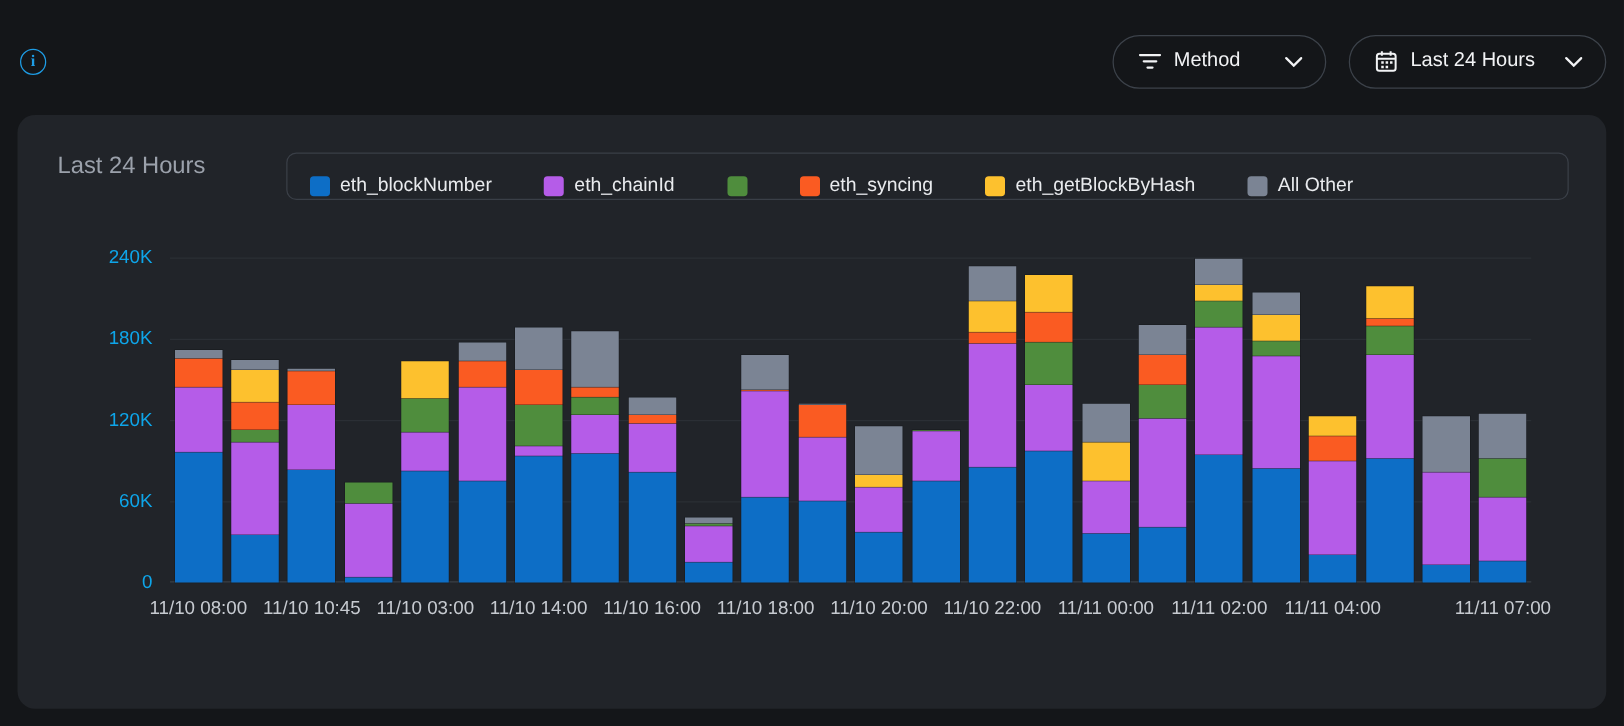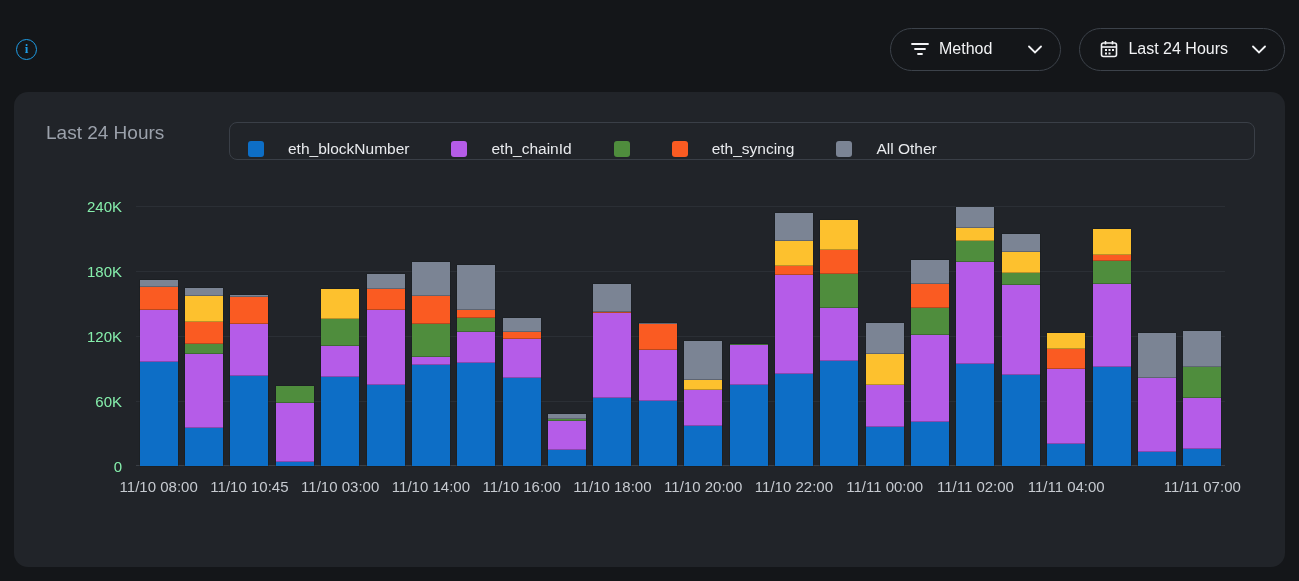--- a/index.html
+++ b/index.html
@@ -47,35 +47,35 @@
   .summary { width: 155px; flex: none; padding-left: 2px; }
   .period-label { color: #9ba1ab; font-size: 19px; }
   .total-value { color: #ffffff; font-size: 42px; font-weight: 500; margin-top: 8px; letter-spacing: .5px; }
 
   .legend-box {
     flex: 1; margin-left: 30px; height: 38px;
     border: 1px solid #3a3f47; border-radius: 8px;
     display: flex; align-items: center; gap: 42px;
     padding: 0 18px;
   }
-  .legend-item { display: flex; align-items: center; gap: 24px; white-space: nowrap; margin-top: 16px; }
+  .legend-item { display: flex; align-items: center; gap: 8px; white-space: nowrap; margin-top: 16px; }
   .legend-swatch { width: 16px; height: 16px; border-radius: 3px; flex: none; }
   .legend-label { color: #e9ebee; font-size: 15.5px; }
 
   
   .chart {
     position: relative; margin-top: 46px; height: 300px;
     padding-left: 92px; padding-right: 30px;
   }
   .plot { position: relative; height: 260px; }
   .gridline { position: absolute; left: 0; right: 0; height: 1px; background: #2b2f35; }
   .gridline.zero { background: #3a3f46; }
   .ytick {
     position: absolute; right: calc(100% + 14px); transform: translateY(-50%);
-    color: #86efac; font-size: 15px; white-space: nowrap;
+    color: #0ea5e9; font-size: 15px; white-space: nowrap;
   }
   .bars {
     position: absolute; inset: 0; display: flex; align-items: flex-end; z-index: 2;
   }
   .bar-slot { flex: 1; display: flex; justify-content: center; align-items: flex-end; height: 100%; }
   .bar { width: 38px; display: flex; flex-direction: column-reverse; cursor: pointer; }
   .bar-seg { width: 100%; box-shadow: 0 0 0 .5px rgba(20,22,25,.55); }
   .xticks { position: relative; height: 34px; }
   .xtick {
     position: absolute; top: 12px; transform: translateX(-50%);
@@ -144,20 +144,24 @@
           <span class="legend-label">eth_chainId</span>
         </div>
         <div class="legend-item">
           <span class="legend-swatch" style="background: rgb(79, 141, 61);"></span>
         </div>
         <div class="legend-item">
           <span class="legend-swatch" style="background: rgb(250, 91, 34);"></span>
           <span class="legend-label">eth_syncing</span>
         </div>
         <div class="legend-item">
+          <span class="legend-swatch" style="background: rgb(253, 193, 46);"></span>
+          <span class="legend-label">eth_getBlockByHash</span>
+        </div>
+        <div class="legend-item">
           <span class="legend-swatch" style="background: rgb(123, 132, 148);"></span>
           <span class="legend-label">All Other</span>
         </div>
       </div>
   </div>
 
   <div class="chart">
     <div class="plot">
         <div class="gridline zero" style="bottom: calc(0% + 0px);"></div>
         <div class="ytick" style="bottom: 0%; top: auto; transform: translateY(50%);">0</div>

